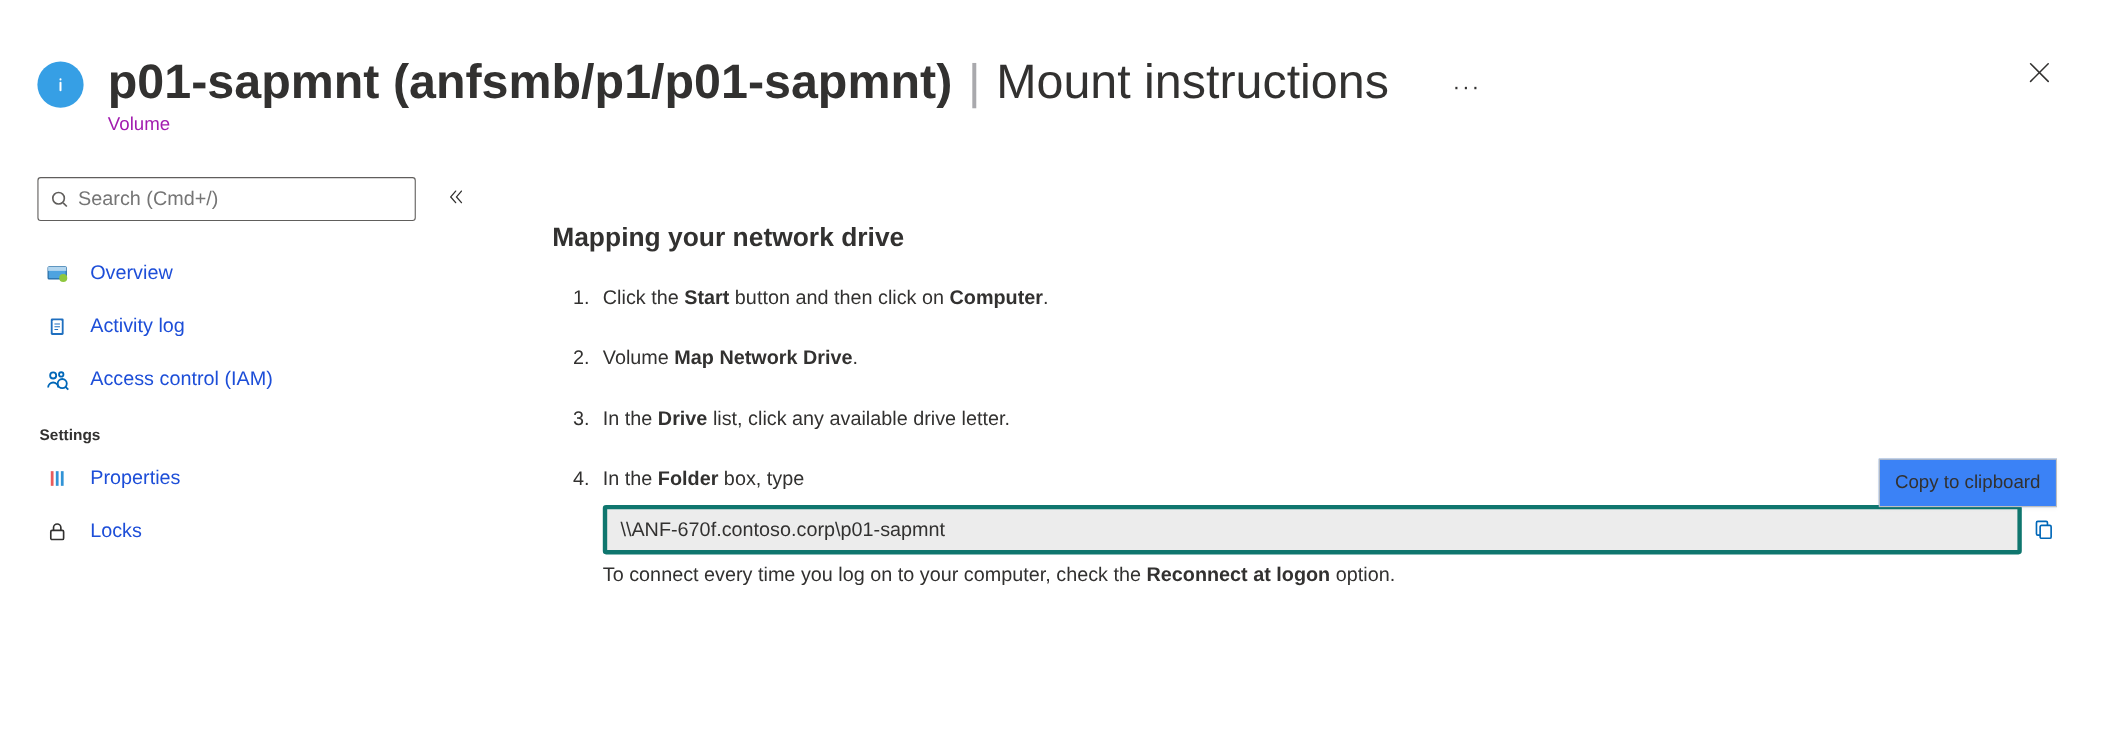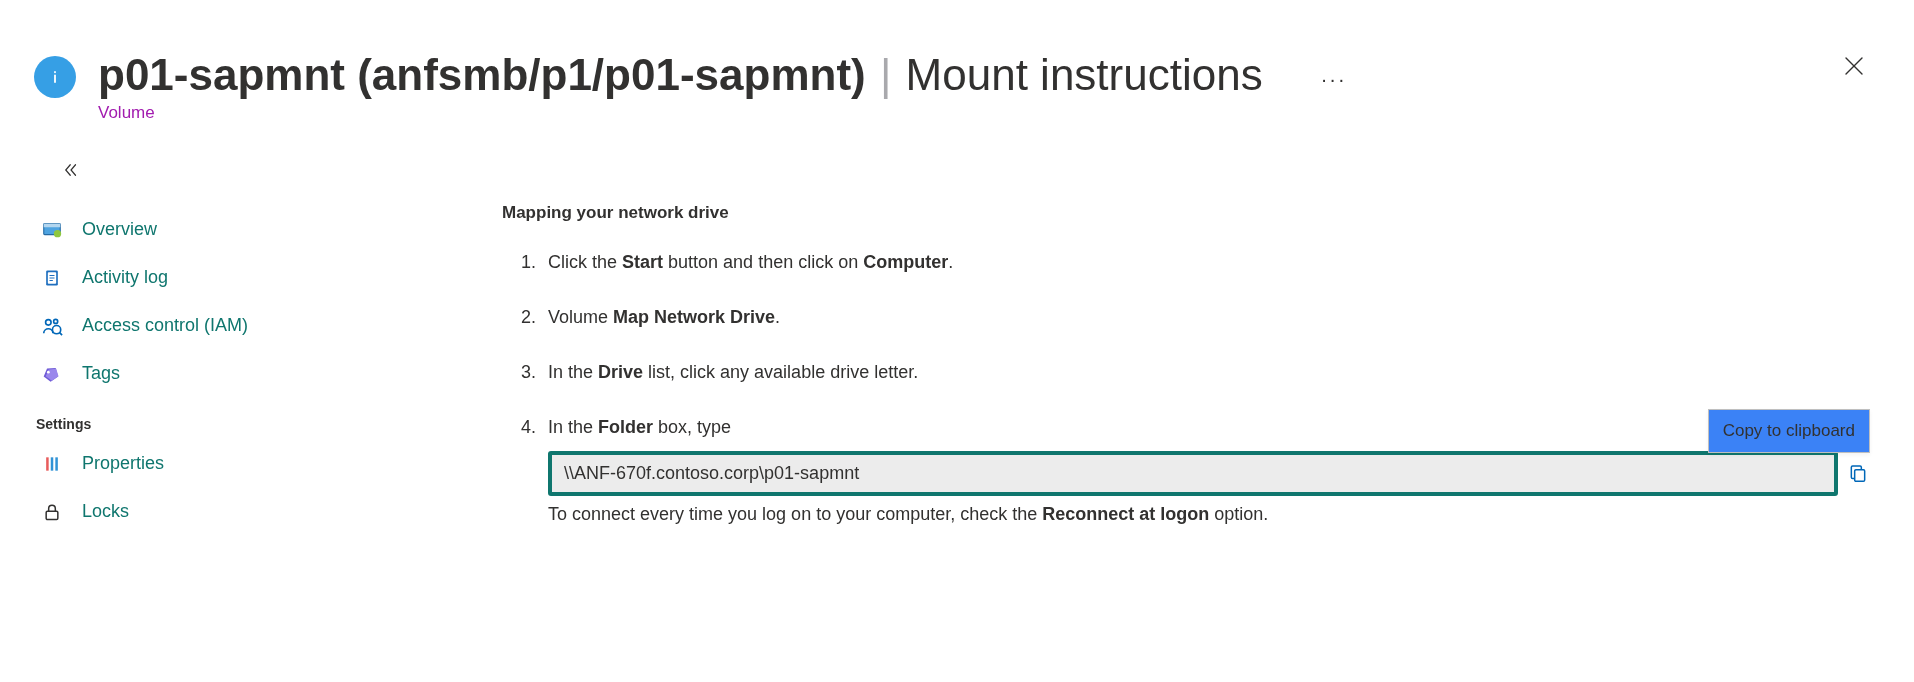--- a/index.html
+++ b/index.html
@@ -137,21 +137,21 @@
       width: 18px;
       height: 18px;
       stroke: #323130;
     }
     .nav-item {
       display: flex;
       align-items: center;
       padding: 12px 6px;
       cursor: pointer;
       font-size: 18px;
-      color: #0f766e;
+      color: #1d4ed8;
     }
     .nav-icon {
       width: 24px;
       height: 24px;
       margin-right: 18px;
       display: flex;
       align-items: center;
       justify-content: center;
     }
     .section-heading {
@@ -164,21 +164,21 @@
     }
     
     .content {
       flex: 1;
       padding-left: 48px;
       padding-top: 42px;
       padding-right: 42px;
       position: relative;
     }
     .content-heading {
-      font-size: 17px;
+      font-size: 24px;
       font-weight: 700;
       margin-bottom: 26px;
     }
     .step-list {
       list-style: none;
       counter-reset: step;
     }
     .step {
       counter-increment: step;
       display: flex;
@@ -274,20 +274,27 @@
         <line x1="4" y1="4" x2="20" y2="20"></line>
         <line x1="20" y1="4" x2="4" y2="20"></line>
       </svg>
     </div>
   </div>
 
   <div class="body-row">
 
     <div class="sidebar">
       <div class="search-row">
+        <div class="search-box">
+          <svg viewBox="0 0 24 24" fill="none" stroke-width="2">
+            <circle cx="11" cy="11" r="7"></circle>
+            <line x1="16.5" y1="16.5" x2="21" y2="21"></line>
+          </svg>
+          <input class="search-input" type="text" placeholder="Search (Cmd+/)" style="">
+        </div>
         <div class="collapse-icon">
           <svg viewBox="0 0 24 24" fill="none" stroke-width="1.6" stroke-linecap="round">
             <polyline points="11,5 5,12 11,19"></polyline>
             <polyline points="18,5 12,12 18,19"></polyline>
           </svg>
         </div>
       </div>
 
       <div class="nav-item">
         <span class="nav-icon">
@@ -319,30 +326,20 @@
             <circle cx="8" cy="8" r="3"></circle>
             <path d="M3 20c0-3 2.5-5 5-5s5 2 5 5"></path>
             <circle cx="16" cy="7" r="2.2"></circle>
             <circle cx="17" cy="16" r="4.5"></circle>
             <line x1="20" y1="19" x2="23" y2="22"></line>
           </svg>
         </span>
         <span>Access control (IAM)</span>
       </div>
 
-      <div class="nav-item">
-        <span class="nav-icon">
-          <svg viewBox="0 0 24 24" width="22" height="22">
-            <path d="M3 9l8-5 8 5-3 9H6z" fill="#6f5bd6" transform="rotate(-35 12 12)"></path>
-            <path d="M5 10l7-4 7 4-2.5 8H7.5z" fill="#9a87ec" transform="rotate(-35 12 12)"></path>
-            <circle cx="8" cy="10" r="1.5" fill="#ffffff"></circle>
-          </svg>
-        </span>
-        <span>Tags</span>
-      </div>
 
       <div class="section-heading">Settings</div>
 
       <div class="nav-item">
         <span class="nav-icon">
           <svg viewBox="0 0 24 24" width="20" height="20">
             <rect x="5" y="4" width="3" height="16" fill="#e85c5c"></rect>
             <rect x="10.5" y="4" width="3" height="16" fill="#3193d6"></rect>
             <rect x="16" y="4" width="3" height="16" fill="#3193d6"></rect>
           </svg>

